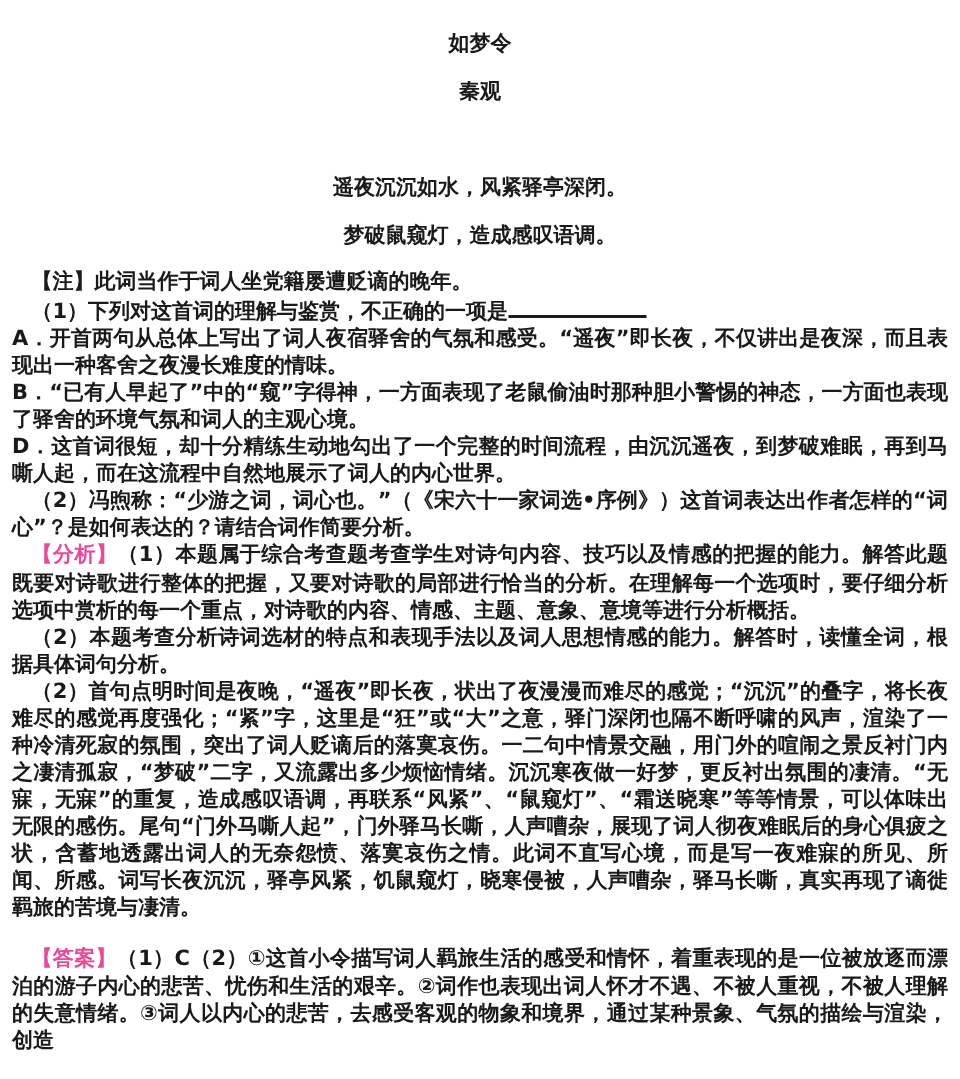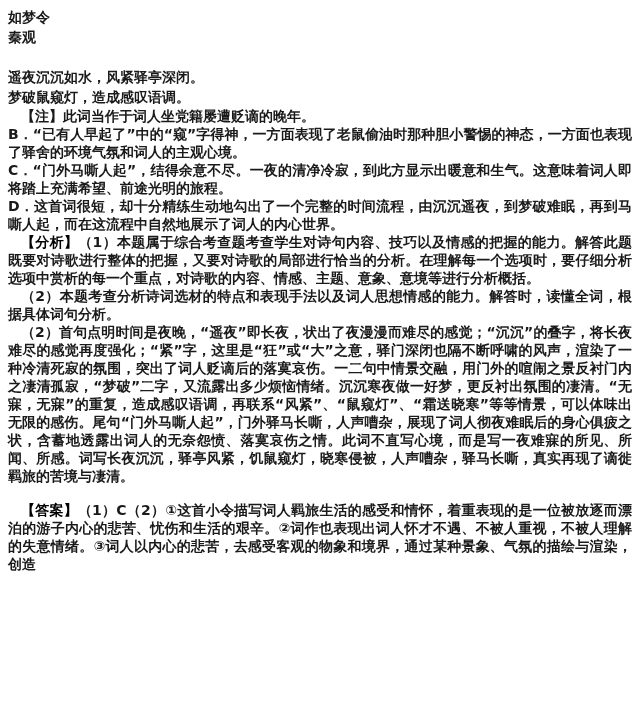--- a/index.html
+++ b/index.html
@@ -22,25 +22,27 @@
   .para {
     margin: 0;
     line-height: 18px;
     text-align: justify;
     word-break: break-all;
   }
   .indent {
     text-indent: 13px;
   }
   .center {
-    margin: 0;
+    margin: 12px;
+    text-align: center;
     line-height: 20px;
   }
   .label {
-    color: #000000;
+    color: #ec4899;
+    font-family: Liberation Mono, monospace;
   }
   .blank-line {
     display: inline-block;
     width: 92px;
     height: 13px;
     border-bottom: 2px solid #1a1a1a;
     vertical-align: baseline;
   }
   .spacer-lg { height: 20px; }
   .spacer-sm { height: 16px; }
@@ -54,25 +56,27 @@
   <div class="center">如梦令</div>
   <div class="center">秦观</div>
 
   <div class="spacer-lg"></div>
 
   <div class="center">遥夜沉沉如水，风紧驿亭深闭。</div>
   <div class="center">梦破鼠窥灯，造成感叹语调。</div>
 
   <p class="para indent">【注】此词当作于词人坐党籍屡遭贬谪的晚年。</p>
 
+  <p class="para indent"><span>（1）下列对这首词的理解与鉴赏，不正确的一项是</span><span class="blank-line"></span></p>
 
+  <p class="para">A．开首两句从总体上写出了词人夜宿驿舍的气氛和感受。“遥夜”即长夜，不仅讲出是夜深，而且表现出一种客舍之夜漫长难度的情味。</p>
   <p class="para">B．“已有人早起了”中的“窥”字得神，一方面表现了老鼠偷油时那种胆小警惕的神态，一方面也表现了驿舍的环境气氛和词人的主观心境。</p>
-  <p class="para">C．“门外马嘶人起”，结得余意不尽。一夜的清净冷寂，到此方显示出暖意和生气。这意味着词人即将踏上充满希望、前途光明的旅程。</p>
   <p class="para">D．这首词很短，却十分精练生动地勾出了一个完整的时间流程，由沉沉遥夜，到梦破难眠，再到马嘶人起，而在这流程中自然地展示了词人的内心世界。</p>
 
+  <p class="para indent">（2）冯煦称：“少游之词，词心也。”（《宋六十一家词选•序例》）这首词表达出作者怎样的“词心”？是如何表达的？请结合词作简要分析。</p>
 
   <p class="para indent"><span class="label">【分析】</span><span>（1）本题属于综合考查题考查学生对诗句内容、技巧以及情感的把握的能力。解答此题既要对诗歌进行整体的把握，又要对诗歌的局部进行恰当的分析。在理解每一个选项时，要仔细分析选项中赏析的每一个重点，对诗歌的内容、情感、主题、意象、意境等进行分析概括。</span></p>
   <p class="para indent">（2）本题考查分析诗词选材的特点和表现手法以及词人思想情感的能力。解答时，读懂全词，根据具体词句分析。</p>
 
   <p class="para indent">（2）首句点明时间是夜晚，“遥夜”即长夜，状出了夜漫漫而难尽的感觉；“沉沉”的叠字，将长夜难尽的感觉再度强化；“紧”字，这里是“狂”或“大”之意，驿门深闭也隔不断呼啸的风声，渲染了一种冷清死寂的氛围，突出了词人贬谪后的落寞哀伤。一二句中情景交融，用门外的喧闹之景反衬门内之凄清孤寂，“梦破”二字，又流露出多少烦恼情绪。沉沉寒夜做一好梦，更反衬出氛围的凄清。“无寐，无寐”的重复，造成感叹语调，再联系“风紧”、“鼠窥灯”、“霜送晓寒”等等情景，可以体味出无限的感伤。尾句“门外马嘶人起”，门外驿马长嘶，人声嘈杂，展现了词人彻夜难眠后的身心俱疲之状，含蓄地透露出词人的无奈怨愤、落寞哀伤之情。此词不直写心境，而是写一夜难寐的所见、所闻、所感。词写长夜沉沉，驿亭风紧，饥鼠窥灯，晓寒侵被，人声嘈杂，驿马长嘶，真实再现了谪徙羁旅的苦境与凄清。</p>
 
   <div class="spacer-sm"></div>
 
   <p class="para indent"><span class="label">【答案】</span><span>（1）C（2）①这首小令描写词人羁旅生活的感受和情怀，着重表现的是一位被放逐而漂泊的游子内心的悲苦、忧伤和生活的艰辛。②词作也表现出词人怀才不遇、不被人重视，不被人理解的失意情绪。③词人以内心的悲苦，去感受客观的物象和境界，通过某种景象、气氛的描绘与渲染，创造</span></p>
 

